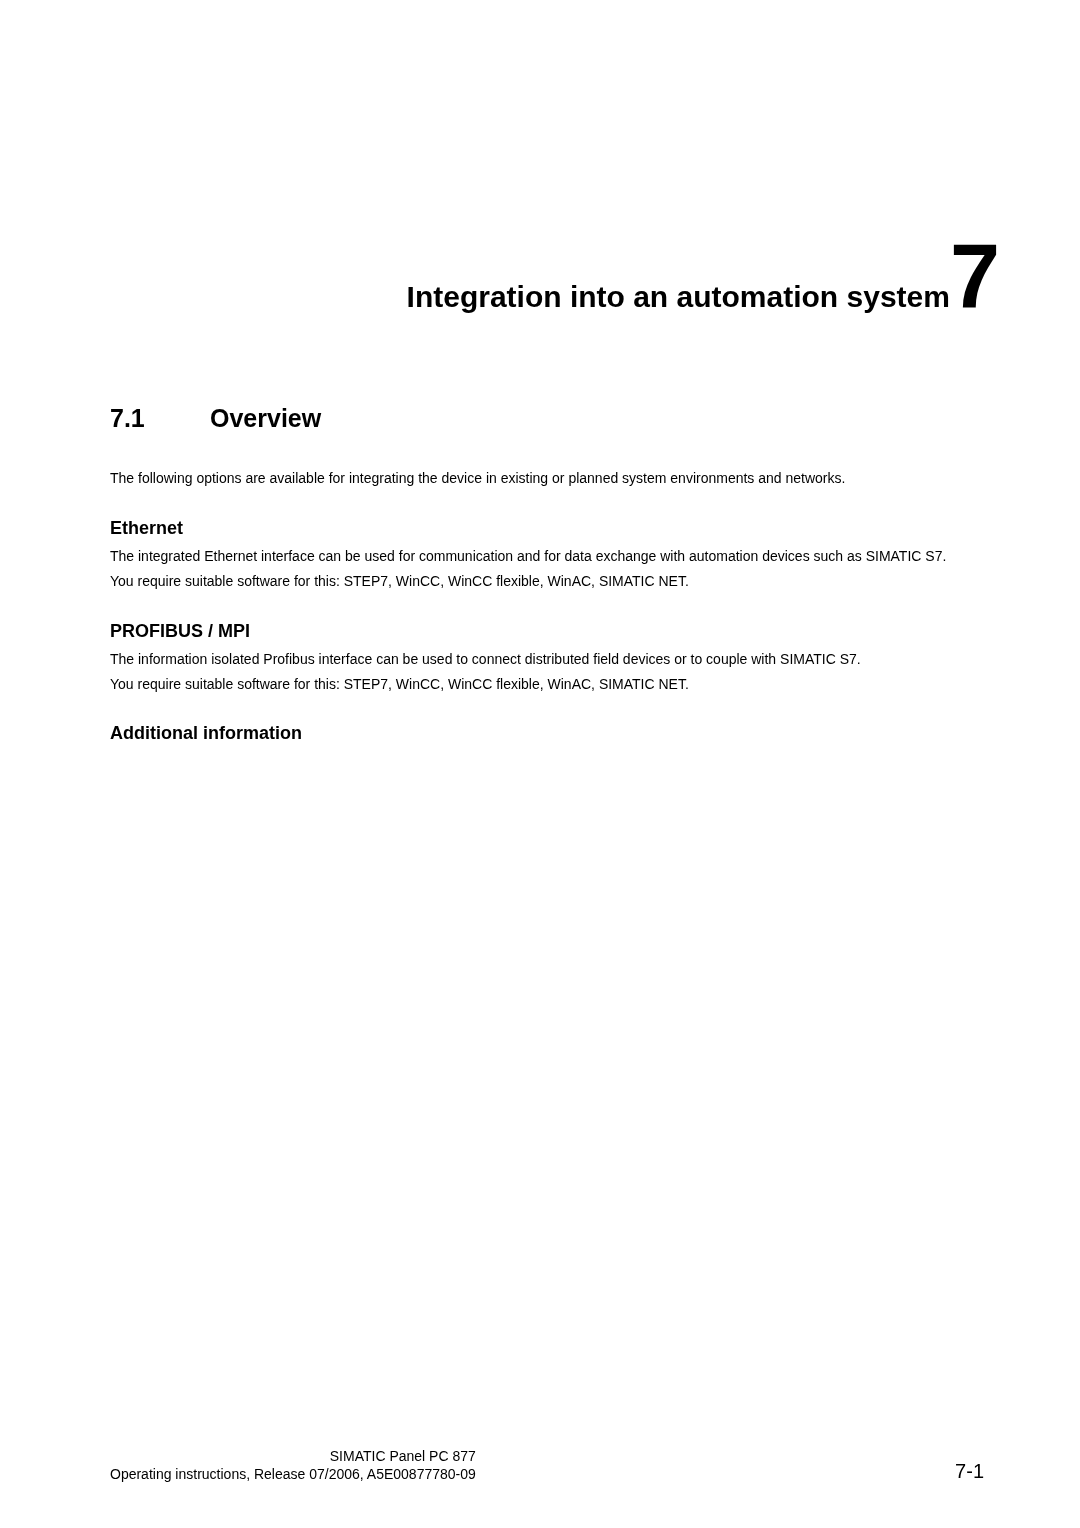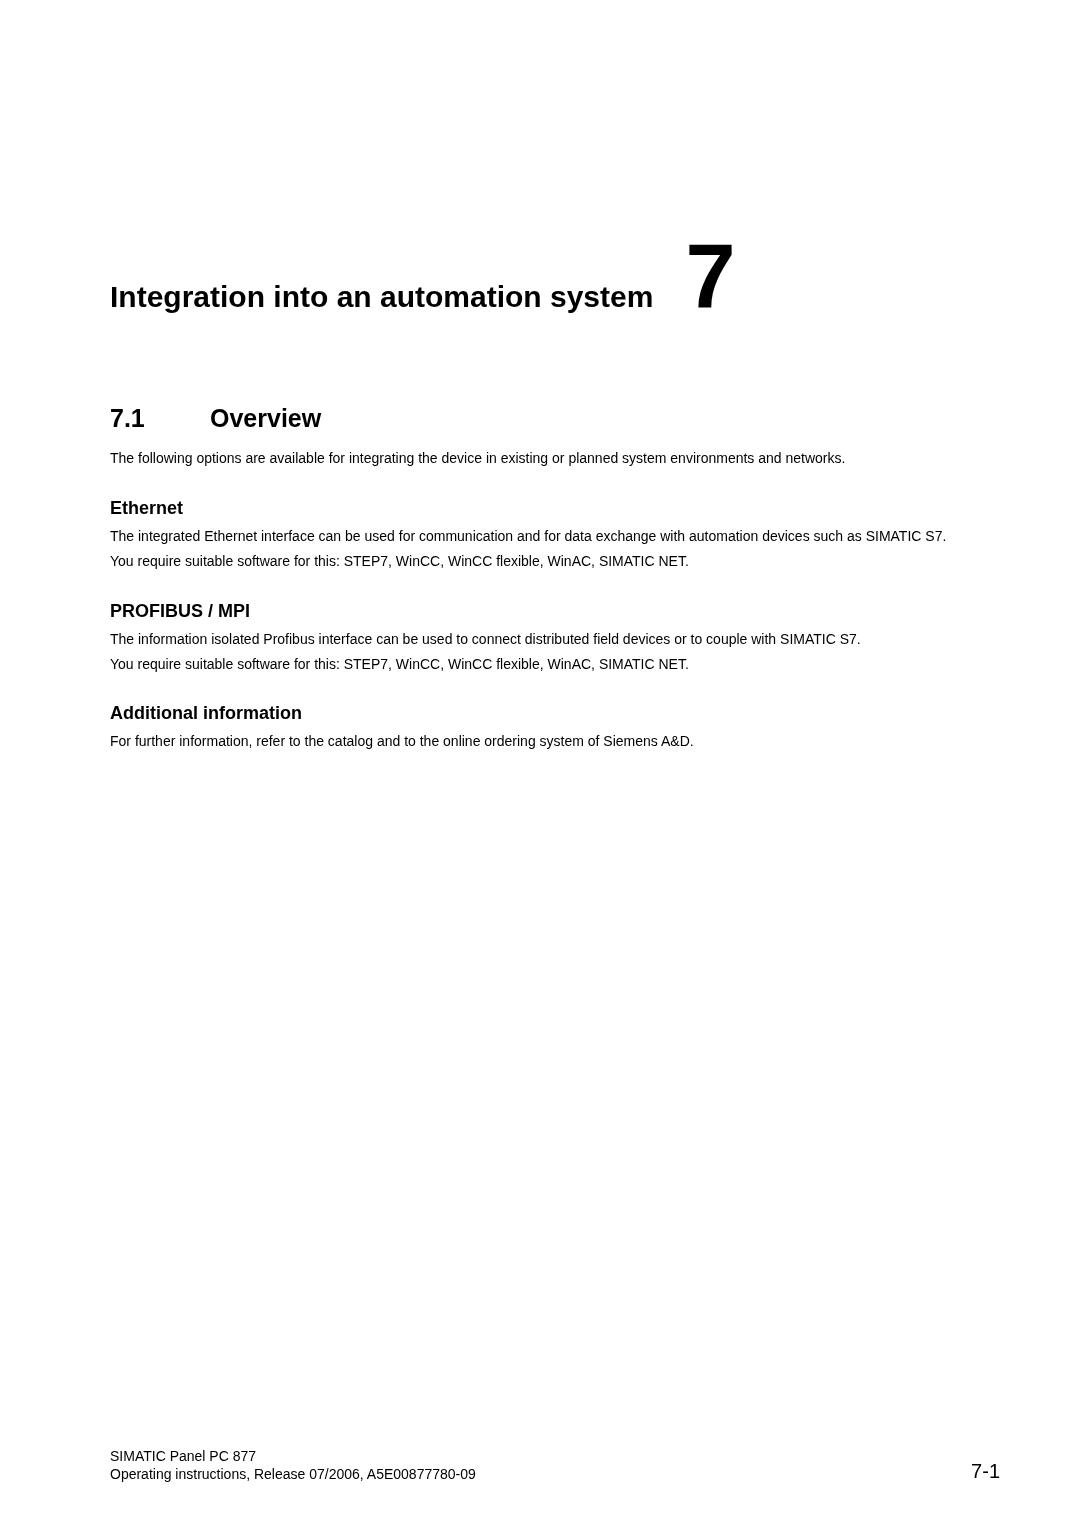--- a/index.html
+++ b/index.html
@@ -13,39 +13,38 @@
       background: #ffffff;
       font-family: Arial, Helvetica, sans-serif;
       color: #000000;
       position: relative;
     }
     .page {
       padding: 100px 80px 40px 110px;
     }
     .chapter-header {
       display: flex;
-      justify-content: flex-start;
+      justify-content: flex-end;
       align-items: baseline;
       margin-top: 140px;
       margin-bottom: 90px;
-      gap: 32px;
     }
     .chapter-title {
       font-size: 30px;
       font-weight: bold;
     }
     .chapter-number {
       font-size: 90px;
       font-weight: bold;
       line-height: 0.8;
     }
     .section-header {
       display: flex;
       align-items: baseline;
-      margin-bottom: 16px;
+      margin-bottom: 36px;
       font-size: 25px;
       font-weight: bold;
     }
     .section-number {
       width: 100px;
     }
     .subsection-title {
       font-size: 18px;
       font-weight: bold;
       margin-top: 30px;
@@ -53,25 +52,26 @@
     }
     .body-text {
       font-size: 14px;
       line-height: 1.35;
       margin-bottom: 6px;
     }
     .footer {
       position: absolute;
       bottom: 45px;
       left: 110px;
-      right: 80px;
+      right: 96px;
       display: flex;
       justify-content: space-between;
       align-items: flex-end;
       font-size: 14px;
+      text-align: right;
     }
     .footer-left {
       line-height: 1.3;
     }
     .footer-right {
       font-size: 20px;
     }
   </style>
 </head>
 <body>
@@ -92,21 +92,20 @@
 
   <div class="subsection-title">Ethernet</div>
   <div class="body-text">The integrated Ethernet interface can be used for communication and for data exchange with automation devices such as SIMATIC S7.</div>
   <div class="body-text">You require suitable software for this: STEP7, WinCC, WinCC flexible, WinAC, SIMATIC NET.</div>
 
   <div class="subsection-title">PROFIBUS / MPI</div>
   <div class="body-text">The information isolated Profibus interface can be used to connect distributed field devices or to couple with SIMATIC S7.</div>
   <div class="body-text">You require suitable software for this: STEP7, WinCC, WinCC flexible, WinAC, SIMATIC NET.</div>
 
   <div class="subsection-title">Additional information</div>
-  <div class="body-text">For further information, refer to the catalog and to the online ordering system of Siemens A&amp;D.</div>
 
 </div>
 
 <div class="footer">
   <div class="footer-left">
     <div>SIMATIC Panel PC 877</div>
     <div>Operating instructions, Release 07/2006, A5E00877780-09</div>
   </div>
   <div class="footer-right">7-1</div>
 </div>

